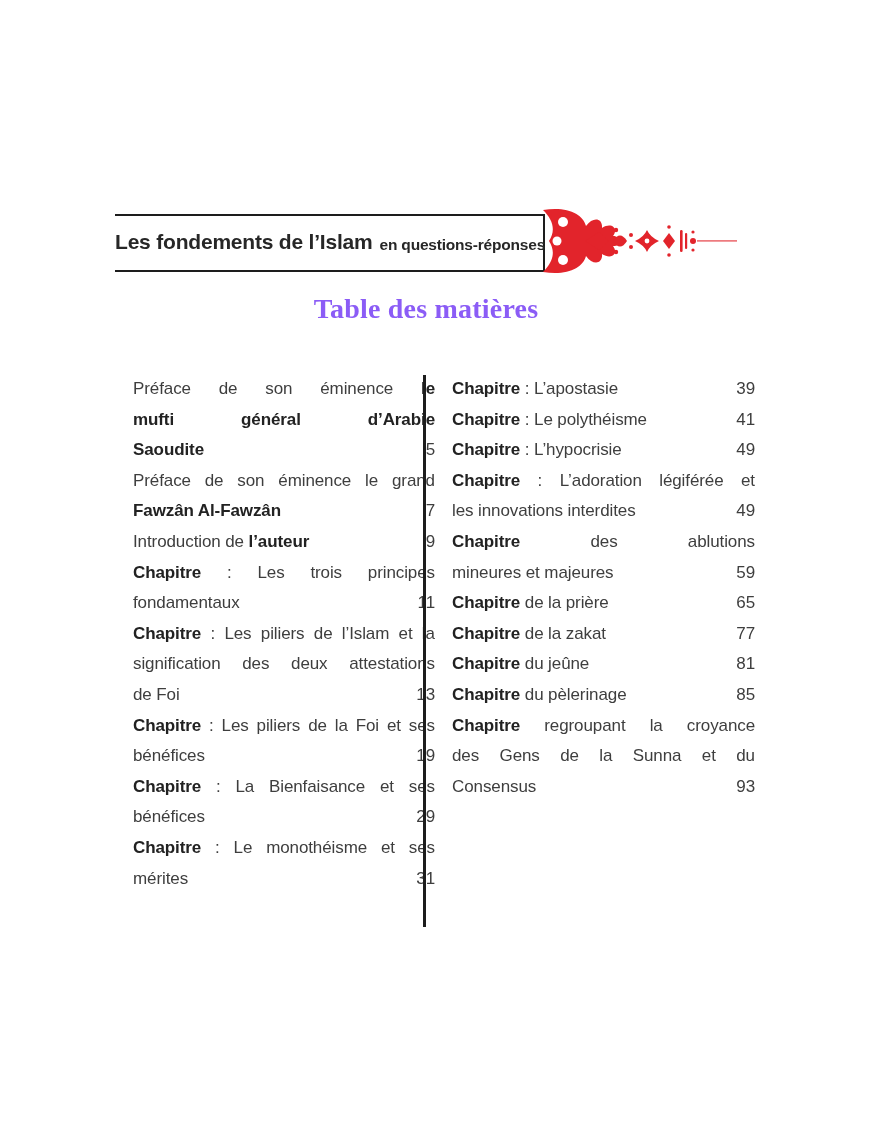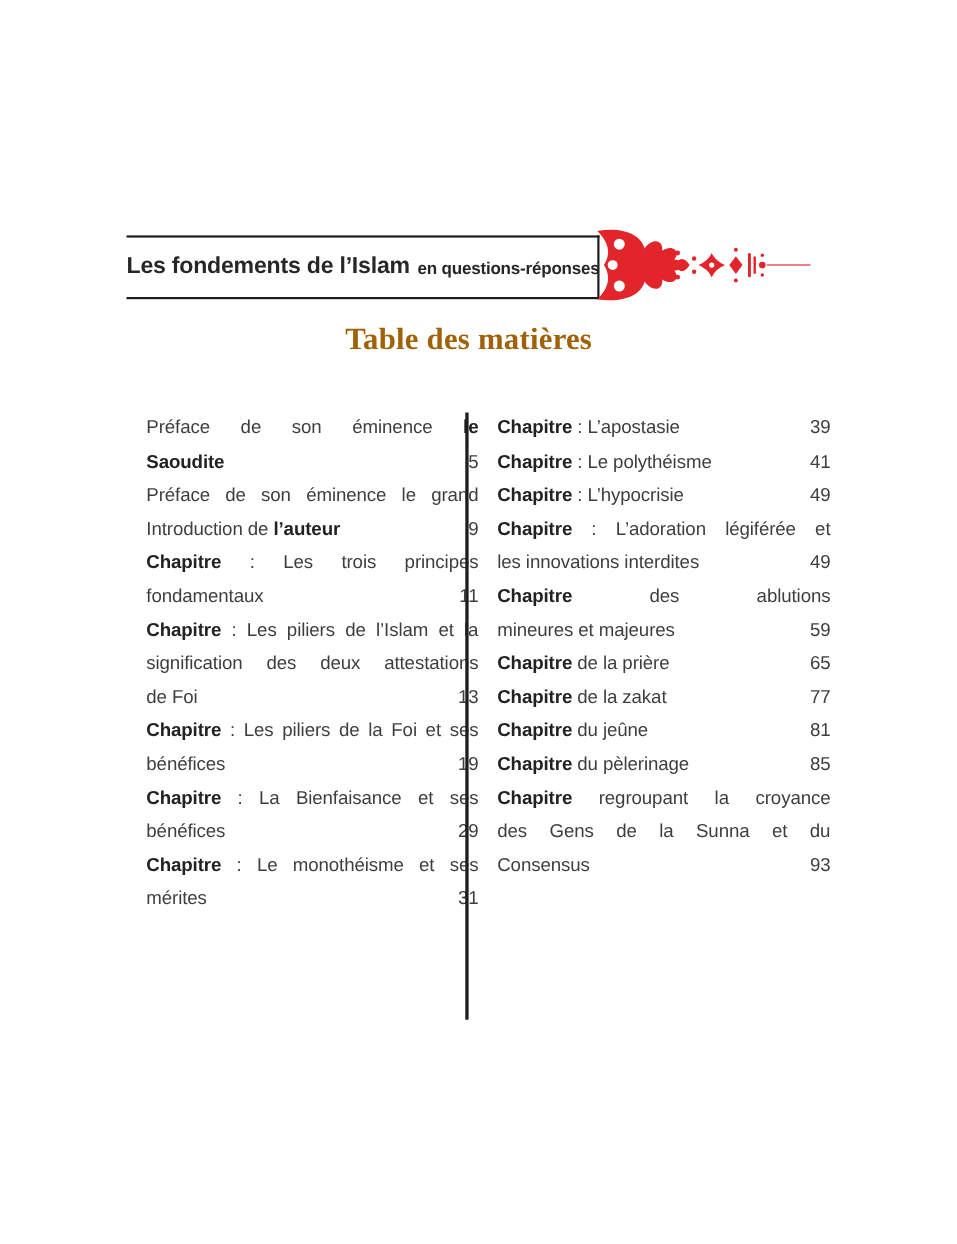--- a/index.html
+++ b/index.html
@@ -33,21 +33,21 @@
     font-size: 15.5px; font-weight: 600; color: #272727; letter-spacing: -0.2px;
     white-space: nowrap;
   }
   .ornament { position: absolute; left: 541px; top: 206px; width: 196px; height: 70px; }
 
   
   .toc-title {
     position: absolute; left: 115px; top: 293px; width: 622px;
     margin: 0; text-align: center;
     font-family: "Liberation Serif", serif;
-    font-size: 28px; font-weight: 700; color: #a16207;
+    font-size: 28px; font-weight: 700; color: #8b5cf6;
     letter-spacing: 0.2px;
   }
 
   
   .col {
     position: absolute; top: 374px; margin-left: 18px;
   }
   .col-left  { left: 115px; width: 302px; }
   .col-right { left: 434px; width: 303px; }
   .divider {
@@ -115,34 +115,43 @@
 
   <div class="col col-left" id="col-left">
       <div class="entry">
         <div class="line justline">
           <span class="w">Préface</span>
           <span class="w">de</span>
           <span class="w">son</span>
           <span class="w">éminence</span>
           <span class="w b">le</span>
         </div>
+        <div class="line justline">
+          <span class="w b">mufti</span>
+          <span class="w b">général</span>
+          <span class="w b">d’Arabie</span>
+        </div>
         <div class="line lastline">
           <span class="lt"><span class="b">Saoudite</span></span>
           <span class="pg">5</span>
         </div>
       </div>
       <div class="entry">
         <div class="line justline">
           <span class="w">Préface</span>
           <span class="w">de</span>
           <span class="w">son</span>
           <span class="w">éminence</span>
           <span class="w">le</span>
           <span class="w">grand</span>
         </div>
+        <div class="line lastline">
+          <span class="lt"><span class="b">Fawzân Al-Fawzân</span></span>
+          <span class="pg">7</span>
+        </div>
       </div>
       <div class="entry">
         <div class="line lastline">
           <span class="lt"><span>Introduction de</span><span class="b"> l’auteur</span></span>
           <span class="pg">9</span>
         </div>
       </div>
       <div class="entry">
         <div class="line justline">
           <span class="w b">Chapitre</span>

